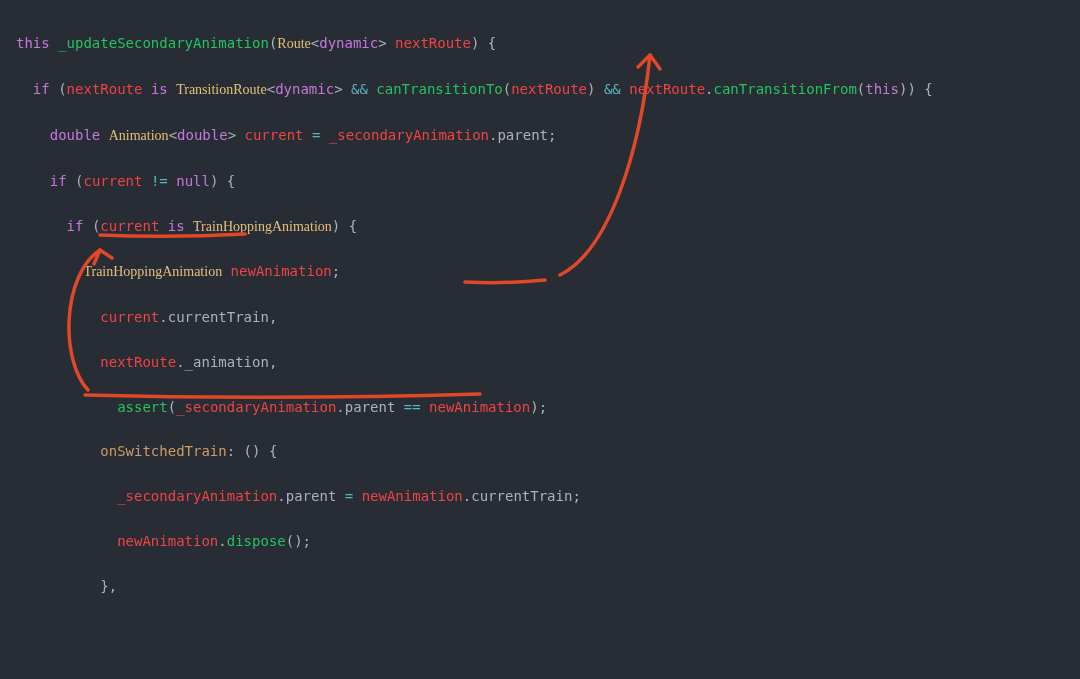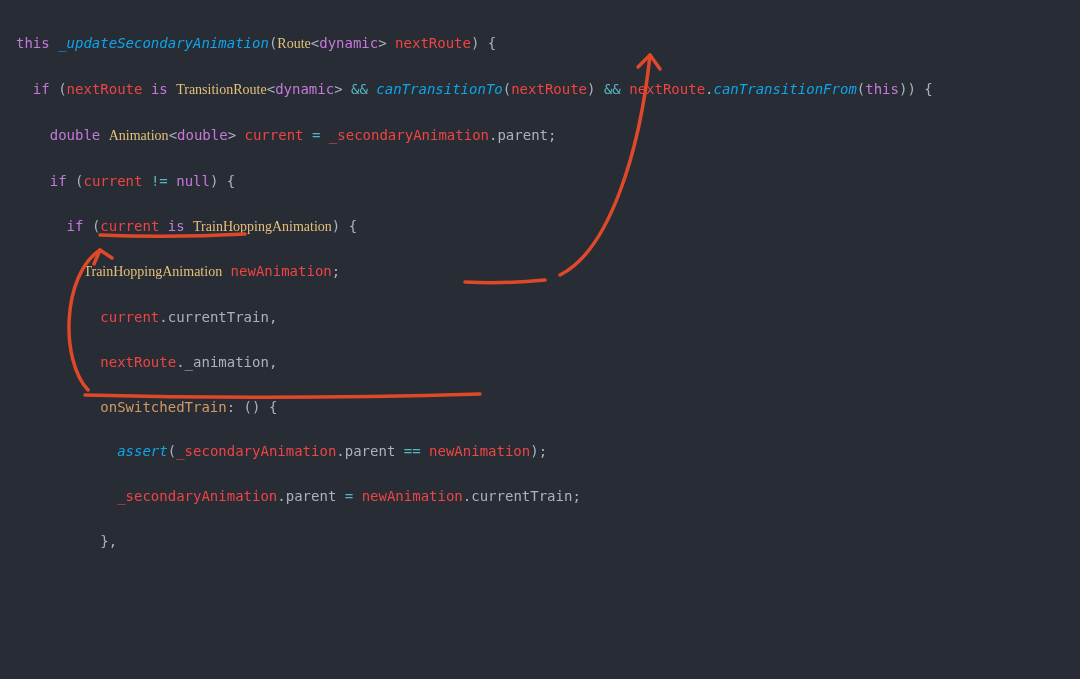--- a/index.html
+++ b/index.html
@@ -15,21 +15,21 @@
     overflow: hidden;
     position: relative;
   }
   .code-container {
     padding: 10px 16px;
     white-space: pre;
     position: relative;
   }
   .kw { color: #c678dd; }
   .type { color: #e5c07b; font-family: Liberation Serif, serif; }
-  .method { color: #0ea5e9; font-style: italic; }
+  .method { color: #22c55e; }
   .punct { color: #abb2bf; }
   .op { color: #56b6c2; }
   .ident { color: #ef4444; }
   .prop { color: #abb2bf; }
   .named { color: #d19a66; }
   .line { display: block; min-height: 1.6em; }
   svg.annotations {
     position: absolute;
     top: 0;
     left: 0;
@@ -41,23 +41,24 @@
 
 <div class="code-container">
 <span class="line"><span class="kw">this</span> <span class="method">_updateSecondaryAnimation</span><span class="punct">(</span><span class="type">Route</span><span class="punct">&lt;</span><span class="kw">dynamic</span><span class="punct">&gt;</span> <span class="ident">nextRoute</span><span class="punct">) {</span></span>
 <span class="line">  <span class="kw">if</span> <span class="punct">(</span><span class="ident">nextRoute</span> <span class="kw">is</span> <span class="type">TransitionRoute</span><span class="punct">&lt;</span><span class="kw">dynamic</span><span class="punct">&gt;</span> <span class="op">&amp;&amp;</span> <span class="method">canTransitionTo</span><span class="punct">(</span><span class="ident">nextRoute</span><span class="punct">)</span> <span class="op">&amp;&amp;</span> <span class="ident">nextRoute</span><span class="punct">.</span><span class="method">canTransitionFrom</span><span class="punct">(</span><span class="kw">this</span><span class="punct">)) {</span></span>
 <span class="line">    <span class="kw">double</span> <span class="type">Animation</span><span class="punct">&lt;</span><span class="kw">double</span><span class="punct">&gt;</span> <span class="ident">current</span> <span class="op">=</span> <span class="ident">_secondaryAnimation</span><span class="punct">.</span><span class="prop">parent</span><span class="punct">;</span></span>
 <span class="line">    <span class="kw">if</span> <span class="punct">(</span><span class="ident">current</span> <span class="op">!=</span> <span class="kw">null</span><span class="punct">) {</span></span>
 <span class="line">      <span class="kw">if</span> <span class="punct">(</span><span class="ident">current</span> <span class="kw">is</span> <span class="type">TrainHoppingAnimation</span><span class="punct">) {</span></span>
 <span class="line">        <span class="type">TrainHoppingAnimation</span> <span class="ident">newAnimation</span><span class="punct">;</span></span>
 <span class="line">          <span class="ident">current</span><span class="punct">.</span><span class="prop">currentTrain</span><span class="punct">,</span></span>
 <span class="line">          <span class="ident">nextRoute</span><span class="punct">.</span><span class="prop">_animation</span><span class="punct">,</span></span>
+<span class="line">            <span class="method">assert</span><span class="punct">(</span><span class="ident">_secondaryAnimation</span><span class="punct">.</span><span class="prop">parent</span> <span class="op">==</span> <span class="ident">newAnimation</span><span class="punct">);</span></span>
 <span class="line">          <span class="named">onSwitchedTrain</span><span class="punct">: () {</span></span>
-<span class="line">            <span class="method">assert</span><span class="punct">(</span><span class="ident">_secondaryAnimation</span><span class="punct">.</span><span class="prop">parent</span> <span class="op">==</span> <span class="ident">newAnimation</span><span class="punct">);</span></span>
 <span class="line">            <span class="ident">_secondaryAnimation</span><span class="punct">.</span><span class="prop">parent</span> <span class="op">=</span> <span class="ident">newAnimation</span><span class="punct">.</span><span class="prop">currentTrain</span><span class="punct">;</span></span>
+<span class="line">            <span class="ident">newAnimation</span><span class="punct">.</span><span class="method">dispose</span><span class="punct">();</span></span>
 <span class="line">          <span class="punct">},</span></span>
 
 
 
 
 
 
 
 
 

